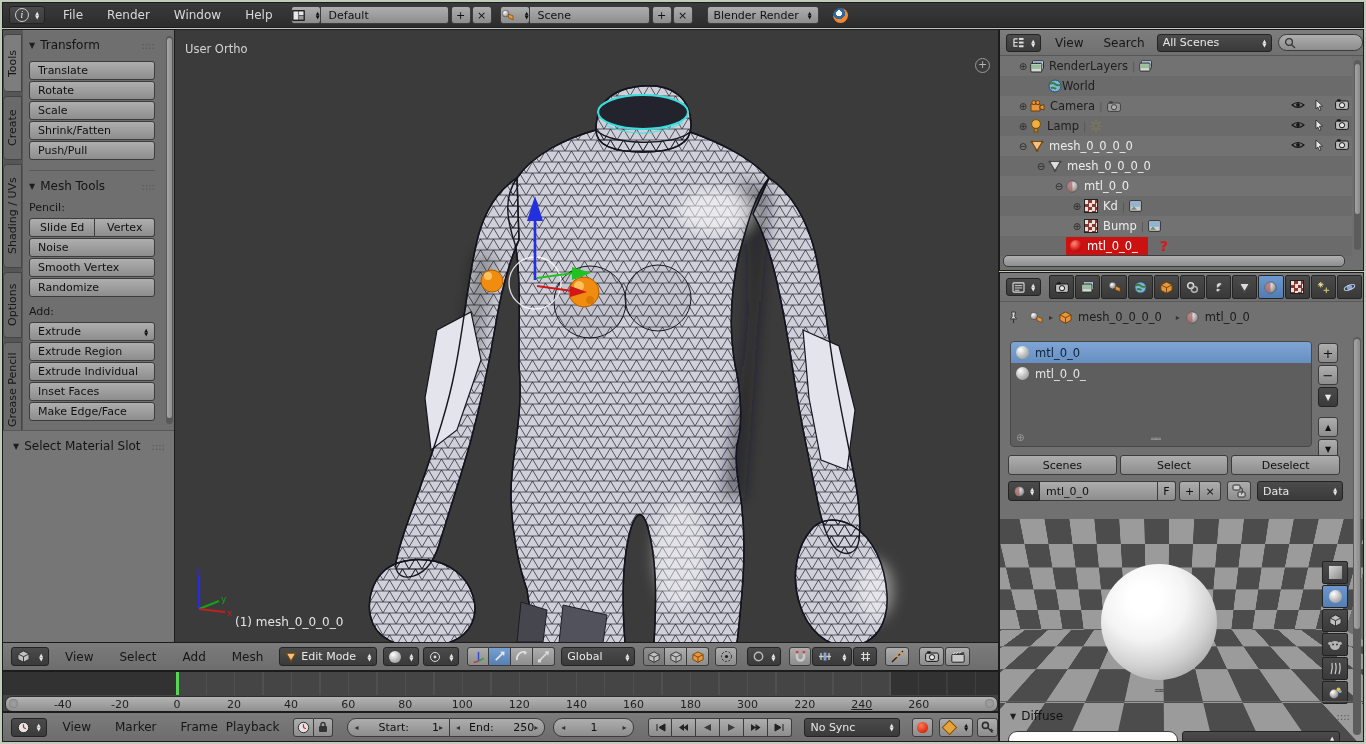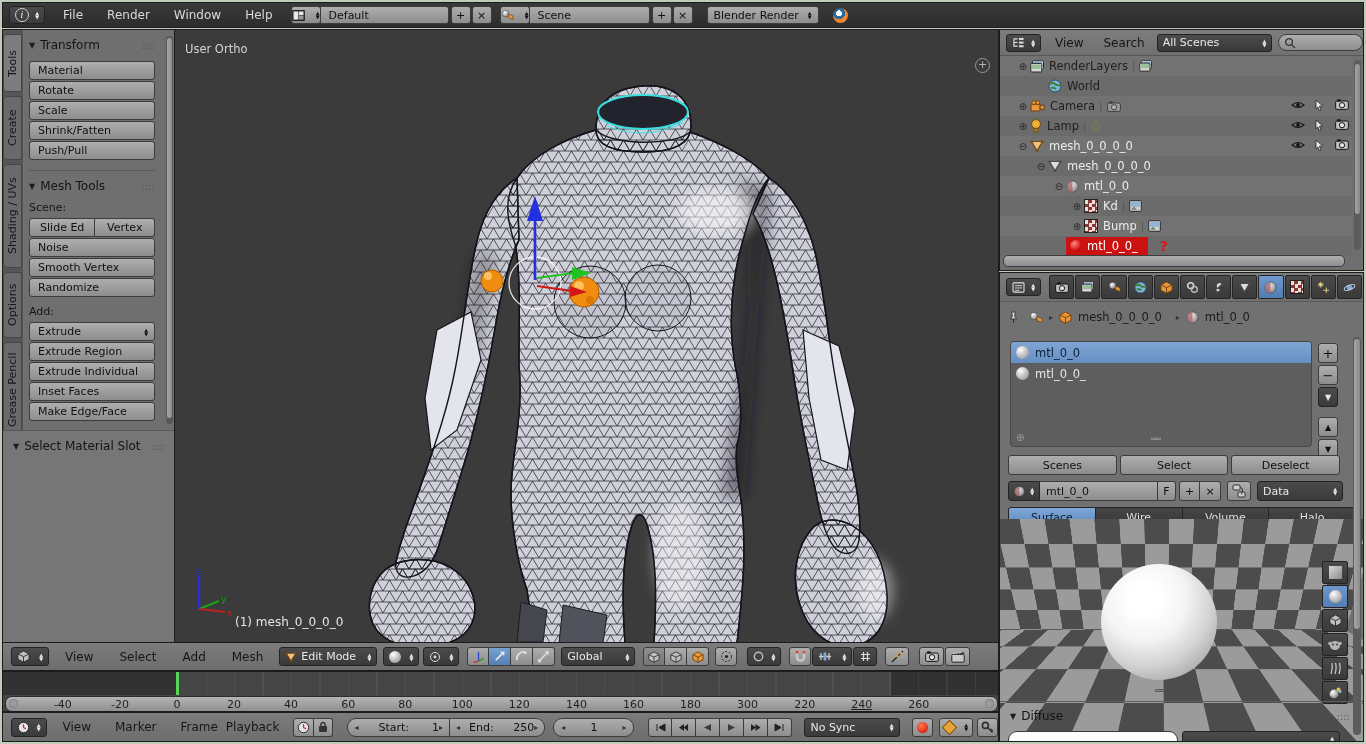--- a/index.html
+++ b/index.html
@@ -251,34 +251,34 @@
     <div class="vtab" style="top:242px;height:66px">Options</div>
     <div class="vtab" style="top:312px;height:96px">Grease Pencil</div>
 
     <div class="ab" style="left:26px;top:8px;width:126px">
       <div class="phdr">
         <span class="tri">▼</span>
         <span>Transform</span>
         <span class="grips">::::</span>
       </div>
       <div style="height:8px"></div>
-      <div class="btn shelfbtn" style="justify-content:flex-start;padding-left:8px">Material</div>
+      <div class="btn shelfbtn" style="justify-content:flex-start;padding-left:8px">Translate</div>
       <div class="btn shelfbtn" style="justify-content:flex-start;padding-left:8px">Rotate</div>
       <div class="btn shelfbtn" style="justify-content:flex-start;padding-left:8px">Scale</div>
       <div class="btn shelfbtn" style="justify-content:flex-start;padding-left:8px">Shrink/Fatten</div>
       <div class="btn shelfbtn" style="justify-content:flex-start;padding-left:8px">Push/Pull</div>
 
       <div style="height:1px;background:#595959;margin:10px 0 8px"></div>
 
       <div class="phdr">
         <span class="tri">▼</span>
         <span>Mesh Tools</span>
         <span class="grips">::::</span>
       </div>
-      <div style="font-size:11px;color:#161616;margin:8px 0 4px">Scene:</div>
+      <div style="font-size:11px;color:#161616;margin:8px 0 4px">Pencil:</div>
       <div class="row" style="width:100%">
         <div class="btn" style="height:19px;flex:1.1;border-radius:3px 0 0 3px">Slide Ed</div>
         <div class="btn" style="height:19px;flex:1;border-left:none;border-radius:0 3px 3px 0">Vertex</div>
       </div>
       <div class="btn shelfbtn" style="justify-content:flex-start;padding-left:8px">Noise</div>
       <div class="btn shelfbtn" style="justify-content:flex-start;padding-left:8px">Smooth Vertex</div>
       <div class="btn shelfbtn" style="justify-content:flex-start;padding-left:8px">Randomize</div>
 
       <div style="font-size:11px;color:#161616;margin:8px 0 4px">Add:</div>
       <div class="btn shelfbtn" style="justify-content:flex-start;padding:0 6px 0 8px">
@@ -662,21 +662,21 @@
         <span class="pipe">|</span>
         <svg class="ic" width="13" height="12">
             <use href="#sy-photos"></use>
           </svg>
       </div>
       <div class="orow" style="background:#6b6b6b">
         <span class="exp" style="margin-left:34px"></span>
         <svg class="ic" width="14" height="14">
             <use href="#sy-world"></use>
           </svg>
-        <span style="margin-left:5px">World</span>
+        <span style="">World</span>
       </div>
       <div class="orow" style="background:#727272">
         <span class="exp" style="margin-left:16px">⊕</span>
         <svg class="ic" width="15" height="12">
             <use href="#sy-camo"></use>
           </svg>
         <span style="margin-left:5px">Camera</span>
         <span class="pipe">|</span>
         <svg class="ic" width="14" height="11" style="opacity:.55">
             <use href="#sy-cam"></use>
@@ -903,26 +903,20 @@
         <svg width="14" height="14">
             <use href="#sy-nodes"></use>
           </svg>
       </div>
       <div class="btnd" style="height:20px;width:86px;margin-left:6px;gap:4px">
         <span>Data</span>
         <span class="ud"></span>
       </div>
     </div>
 
-    <div class="row" style="position:absolute;left:8px;top:234px;width:348px;gap:0">
-      <div class="seg on" style="border-radius:3px 0 0 3px">Surface</div>
-      <div class="seg" style="border-left:none">Wire</div>
-      <div class="seg" style="border-left:none">Volume</div>
-      <div class="seg" style="border-left:none;border-radius:0 3px 3px 0">Halo</div>
-    </div>
 
     <div class="phdr" style="position:absolute;left:10px;top:266px;width:340px">
       <span class="tri">▼</span>
       <span>Preview</span>
       <span class="grips">::::</span>
     </div>
     <div class="ab" style="left:8px;top:286px;width:306px;height:124px;border:1px solid #4a4a4a;border-radius:3px;background:#666">
       <div class="ab" style="left:-30px;top:-36px;width:366px;height:108px;background:repeating-conic-gradient(#9b9b9b 0% 25%,#4c4c4c 0% 50%) 0 0/42px 42px;transform:perspective(320px) rotateX(-28deg);transform-origin:bottom"></div>
       <div class="ab" style="left:-30px;top:70px;width:366px;height:90px;background:repeating-conic-gradient(#9b9b9b 0% 25%,#4c4c4c 0% 50%) 0 0/46px 46px;transform:perspective(130px) rotateX(52deg);transform-origin:top"></div>
       <div class="ab" style="left:92px;top:4px;width:116px;height:116px;border-radius:50%;background:radial-gradient(circle at 38% 30%,#ffffff 0 14%,#f4f4f4 38%,#d2d2d2 62%,#9e9e9e 88%,#8a8a8a)"></div>

